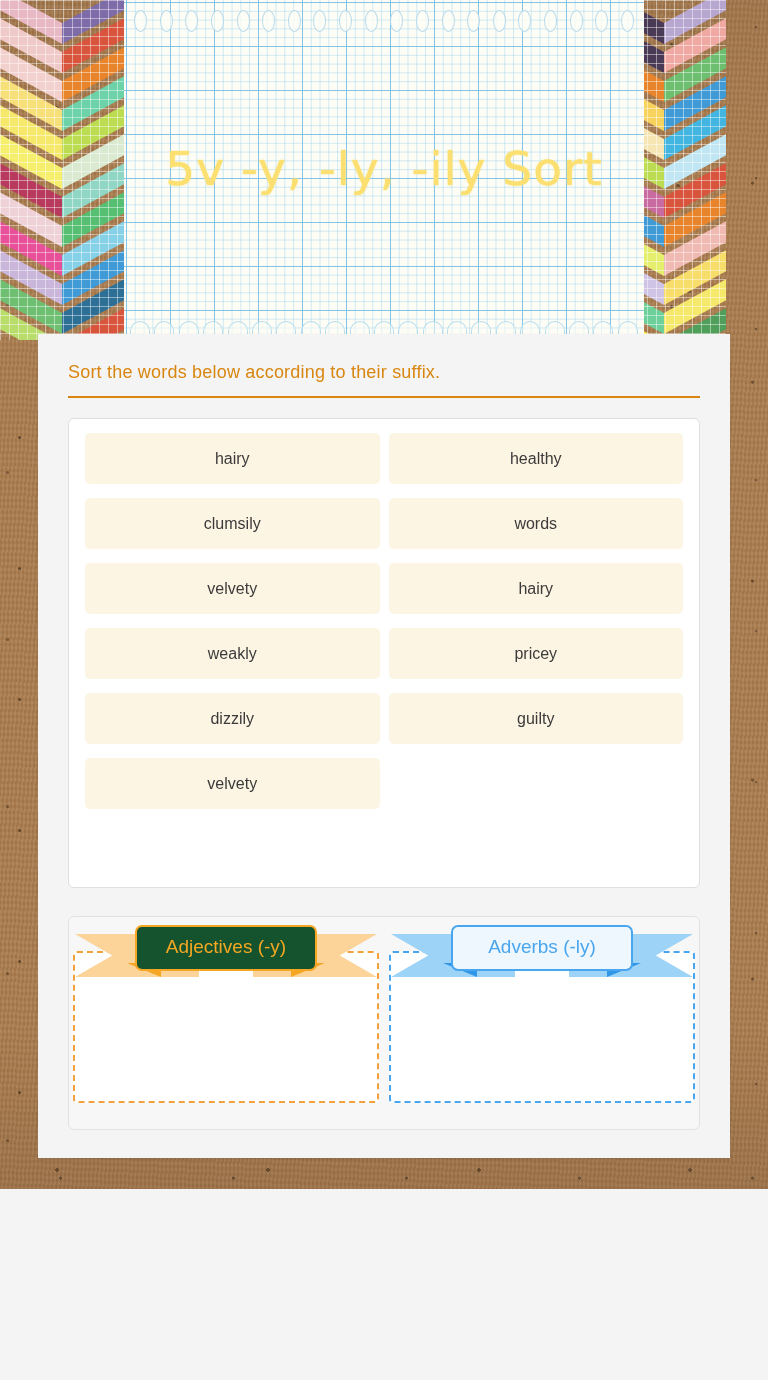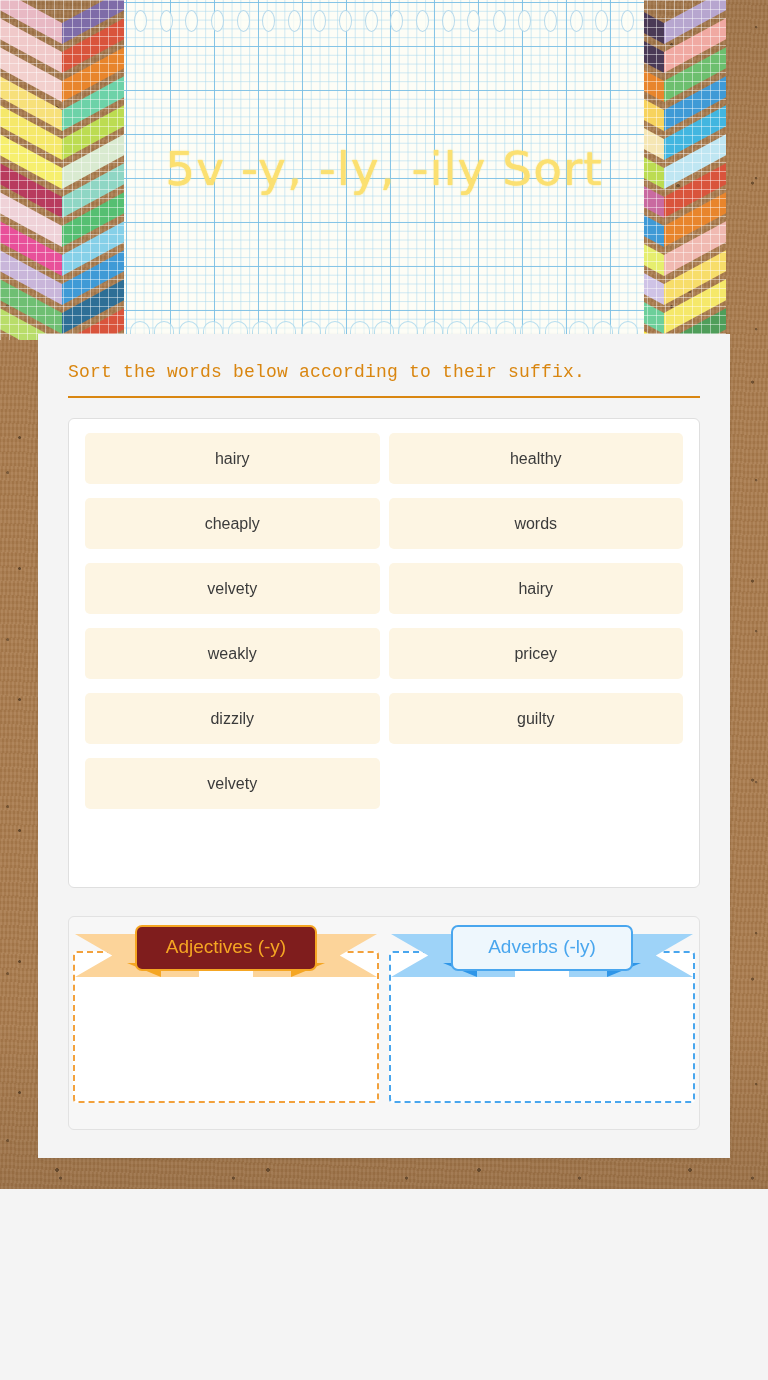--- a/index.html
+++ b/index.html
@@ -162,21 +162,21 @@
     width: 692px;
     height: 824px;
     background: #f4f4f4;
     box-shadow: 0 1px 3px rgba(0,0,0,.10);
   }
 
   .instruction {
     position: absolute;
     left: 30px; top: 28px;
     width: 632px;
-    font-family: Liberation Mono, monospace;
+    font-family: Liberation Sans, sans-serif;
     font-size: 18px;
     color: #d98610;
     letter-spacing: .2px;
   }
   .divider {
     position: absolute;
     left: 30px; top: 62px;
     width: 632px; height: 2px;
     background: #d98610;
   }
@@ -266,21 +266,21 @@
   .fold.r { right: 54px; clip-path: polygon(0 0, 100% 0, 100% 0, 0 100%); }
   .zone.b .fold { background: #2f96e8; }
 
   .label {
     position: absolute;
     left: 50%;
     transform: translateX(-50%);
     top: 0;
     min-width: 182px;
     padding: 9px 18px 11px;
-    background: #7f1d1d;
+    background: #14532d;
     border: 2px solid #f5a623;
     border-radius: 7px;
     font-size: 19px;
     color: #f5a623;
     text-align: center;
     z-index: 3;
     white-space: nowrap;
   }
   .zone.b .label {
     background: #eef7fd;
@@ -452,21 +452,21 @@
   </div>
 
   <div class="card">
 
     <div class="instruction">Sort the words below according to their suffix.</div>
     <div class="divider"></div>
 
     <div class="wordbank" id="wordbank">
         <div class="word">hairy</div>
         <div class="word">healthy</div>
-        <div class="word">cheaply</div>
+        <div class="word">clumsily</div>
         <div class="word">words</div>
         <div class="word">velvety</div>
         <div class="word">hairy</div>
         <div class="word">weakly</div>
         <div class="word">pricey</div>
         <div class="word">dizzily</div>
         <div class="word">guilty</div>
         <div class="word">velvety</div>
       </div>
 

